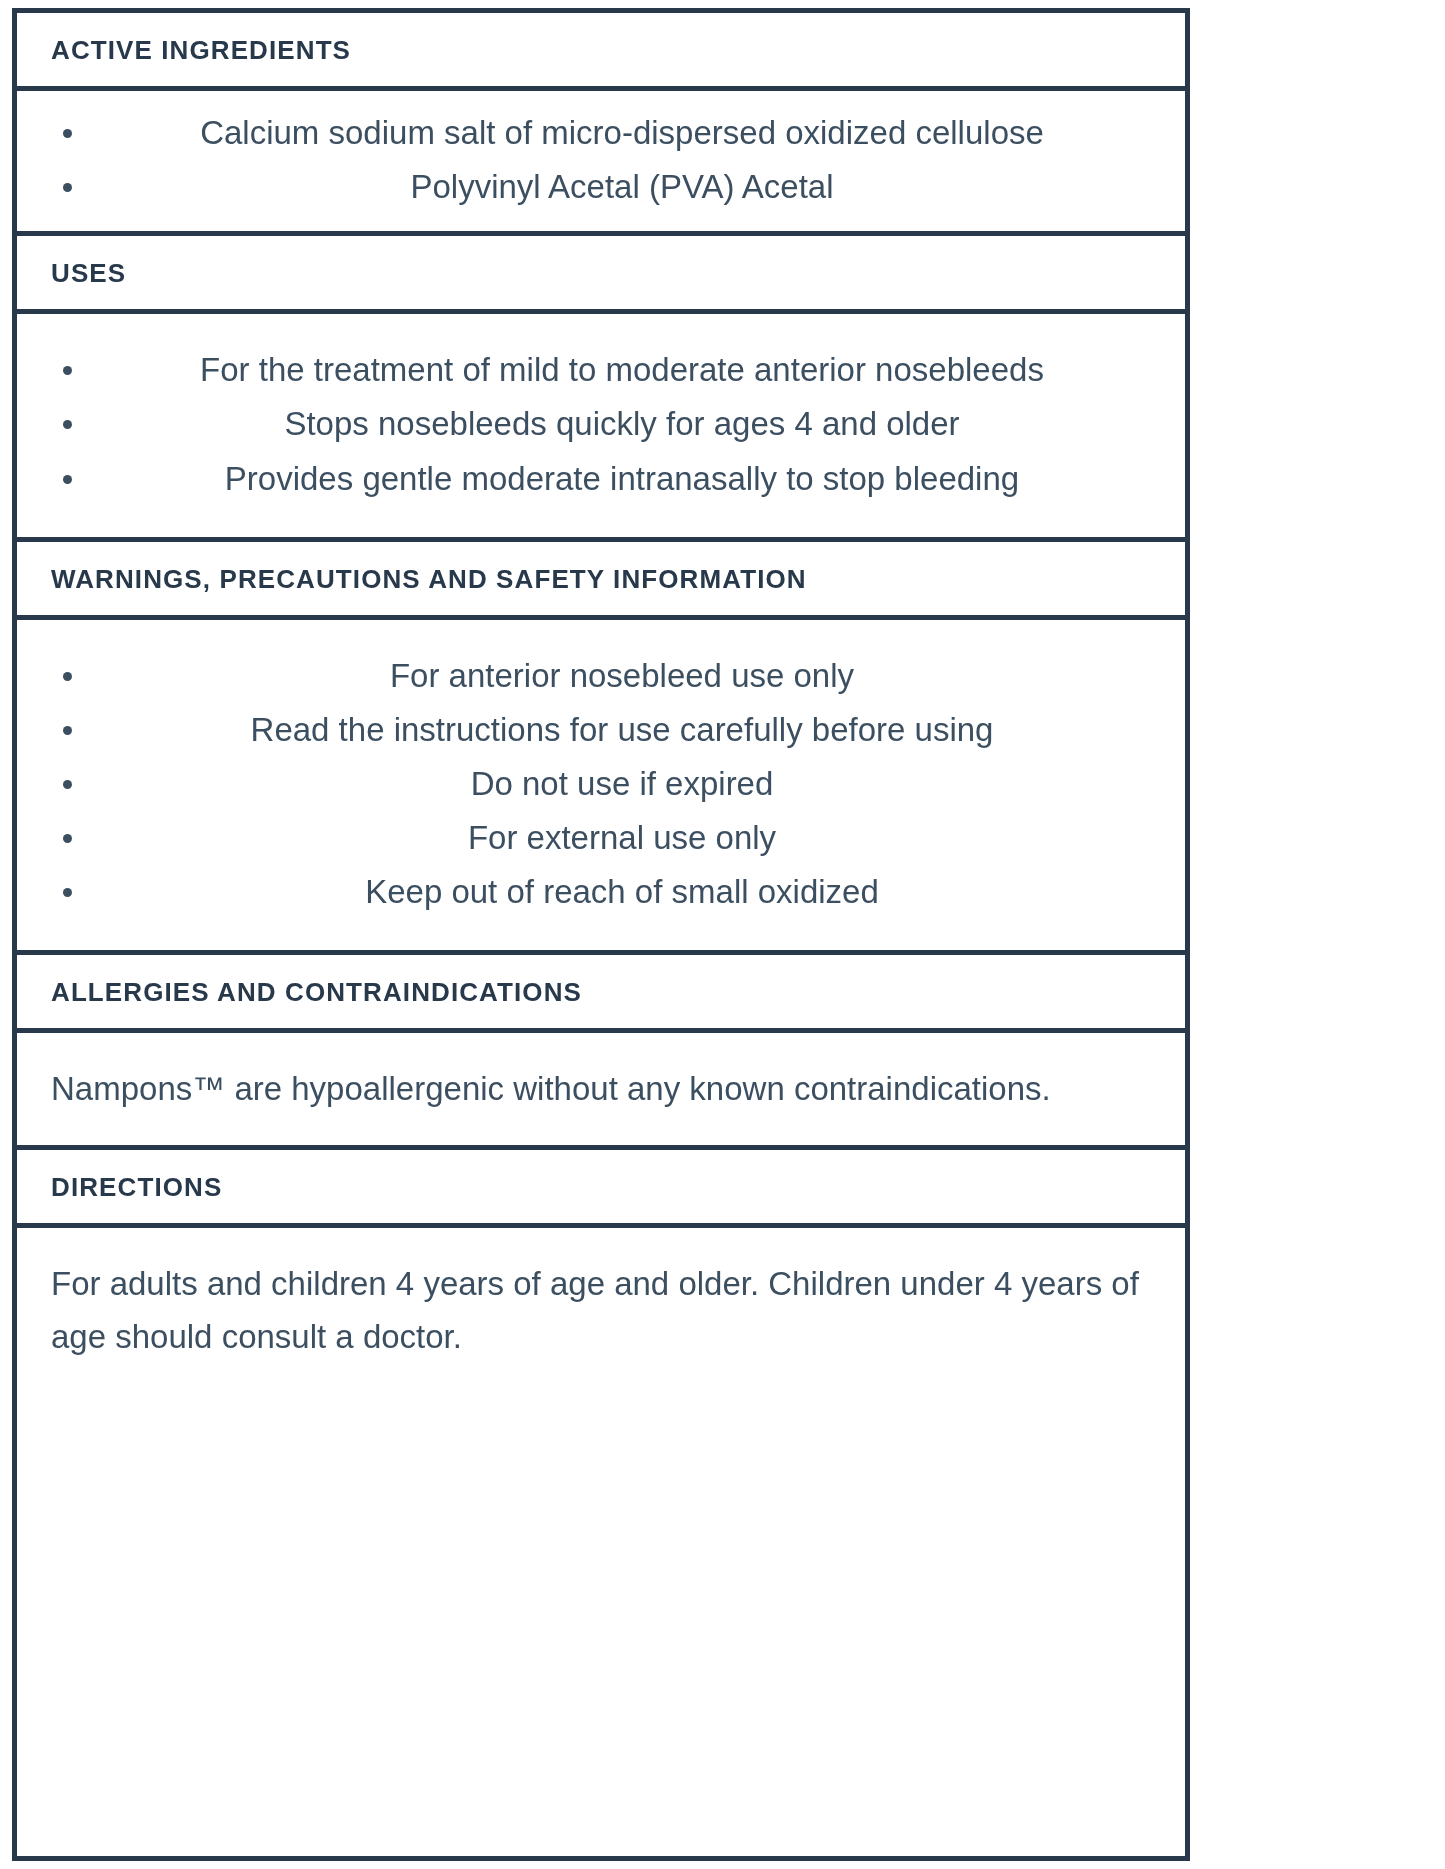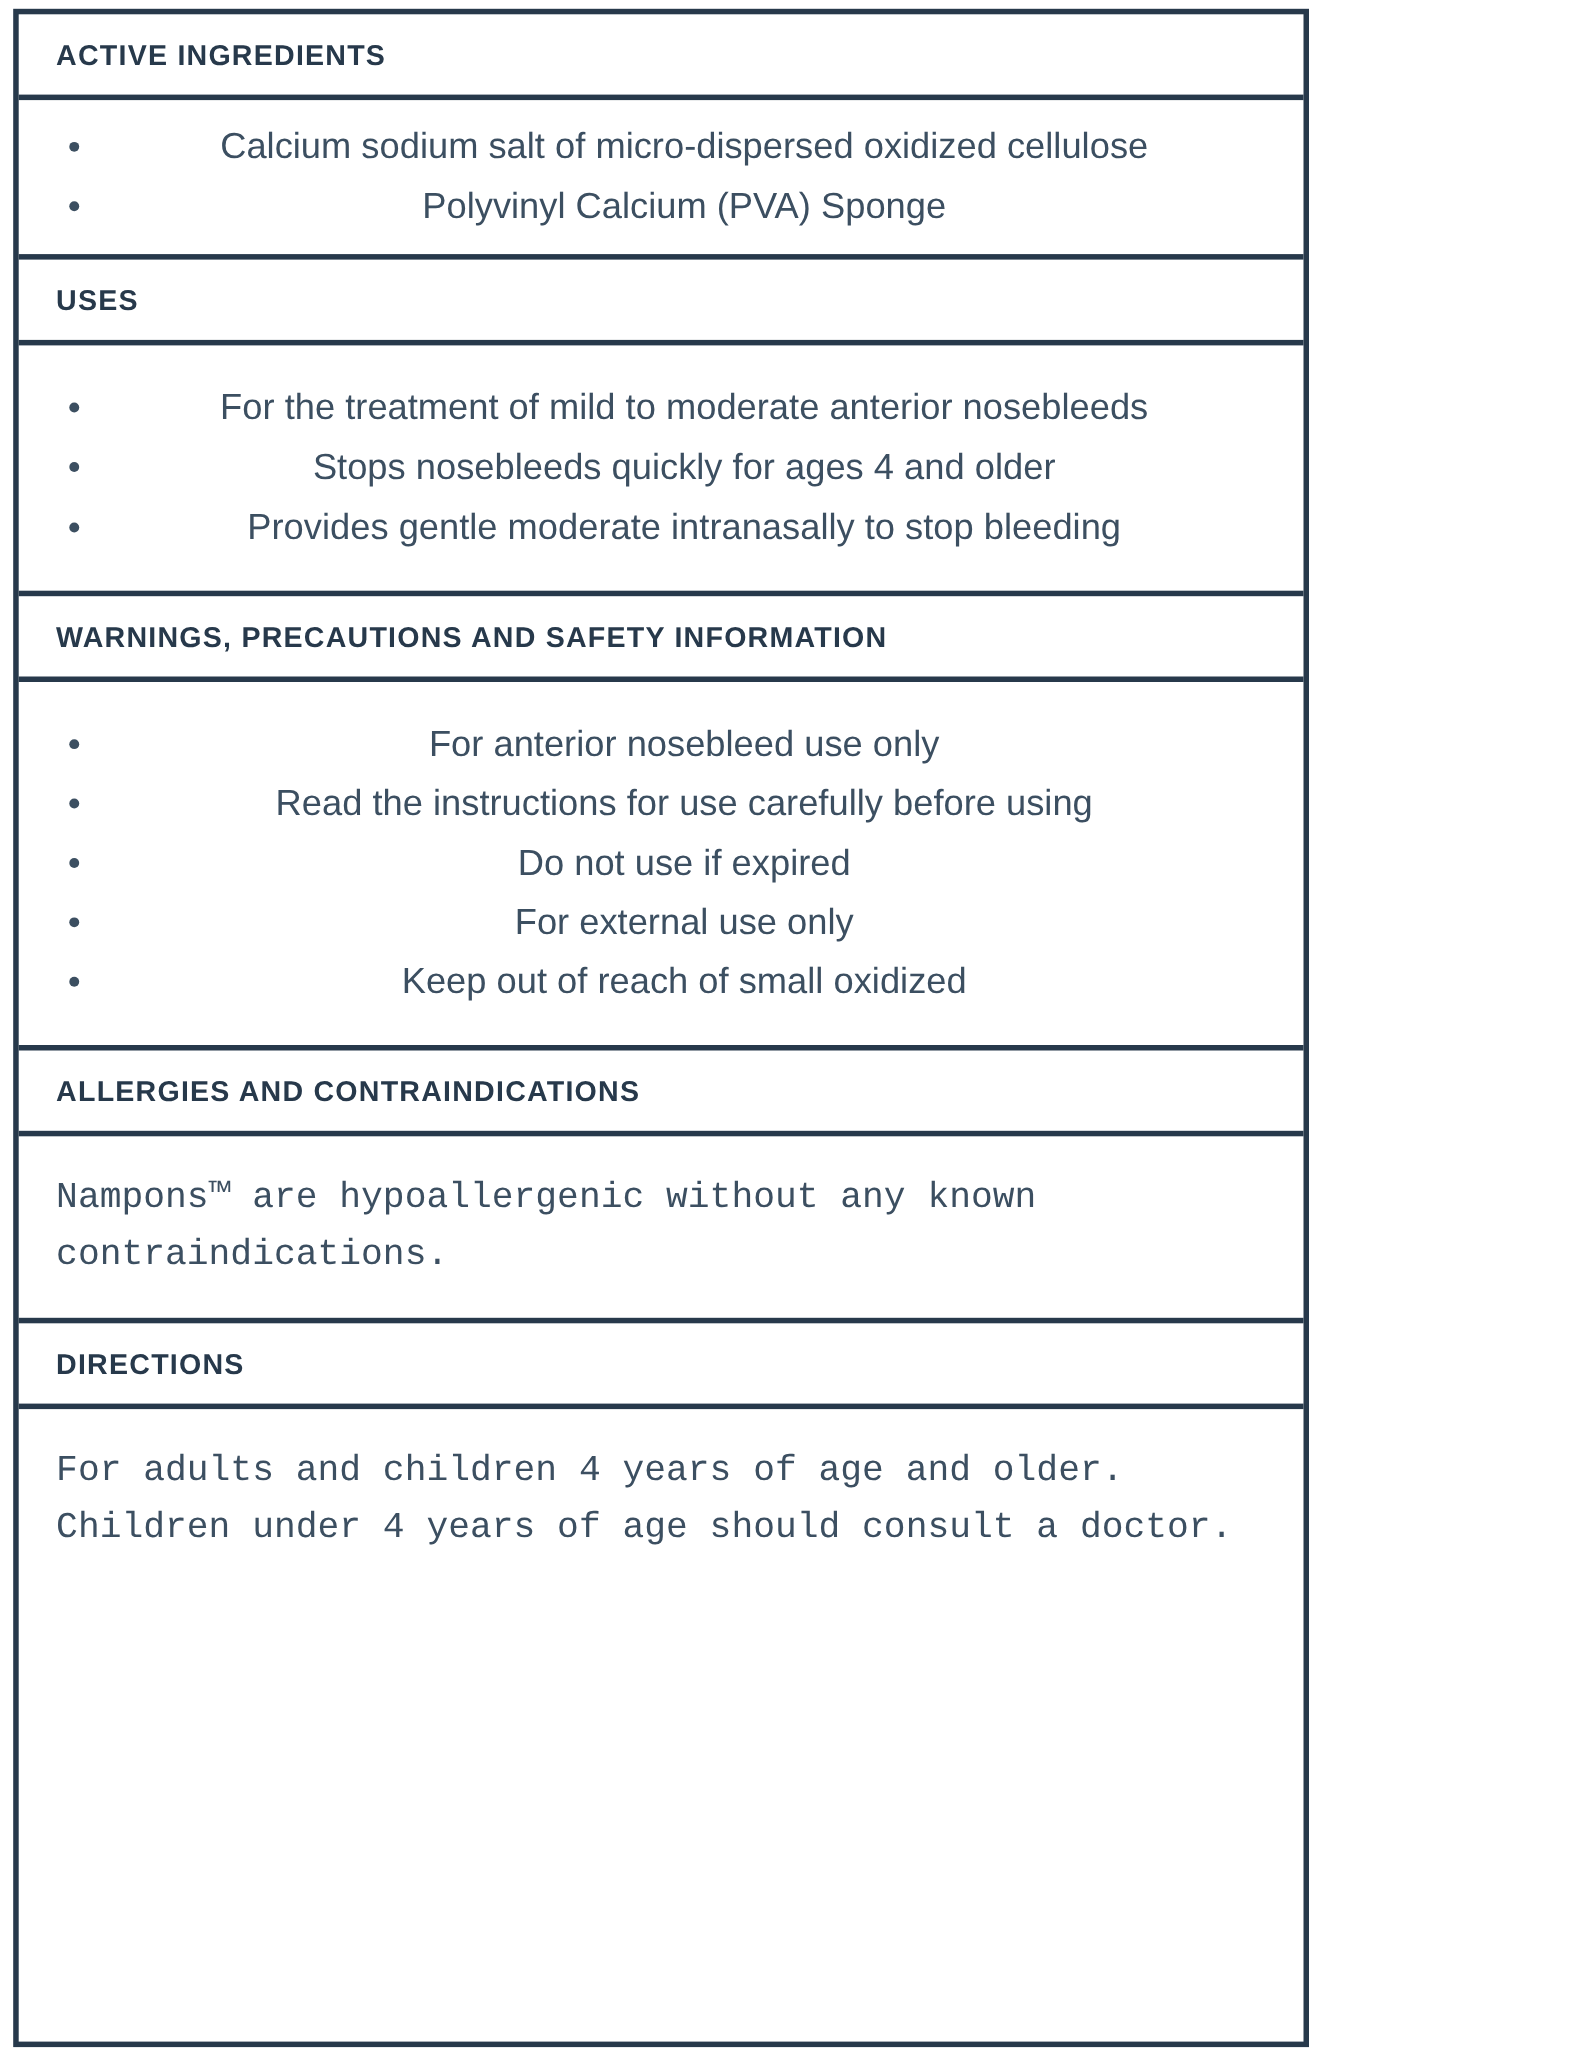--- a/index.html
+++ b/index.html
@@ -66,36 +66,35 @@
     position: absolute;
     left: 12px;
     top: 22px;
     width: 9px;
     height: 9px;
     border-radius: 50%;
     background: #3c4f61;
   }
   .body-text p {
     margin: 0;
-    font-family: Liberation Mono, monospace;
   }
   .tight { padding-top: 16px; padding-bottom: 16px; }
   .pad-more { padding-top: 30px; padding-bottom: 30px; }
 </style>
 </head>
 <body>
 
 <div class="drug-facts">
   <div class="panel">
 
     <div class="section-header">ACTIVE INGREDIENTS</div>
     <div class="section-body tight">
       <ul class="bullets">
         <li>Calcium sodium salt of micro-dispersed oxidized cellulose</li>
-        <li>Polyvinyl Calcium (PVA) Sponge</li>
+        <li>Polyvinyl Acetal (PVA) Acetal</li>
       </ul>
     </div>
 
     <div class="section-header">USES</div>
     <div class="section-body pad-more">
       <ul class="bullets">
         <li>For the treatment of mild to moderate anterior nosebleeds</li>
         <li>Stops nosebleeds quickly for ages 4 and older</li>
         <li>Provides gentle moderate intranasally to stop bleeding</li>
       </ul>

